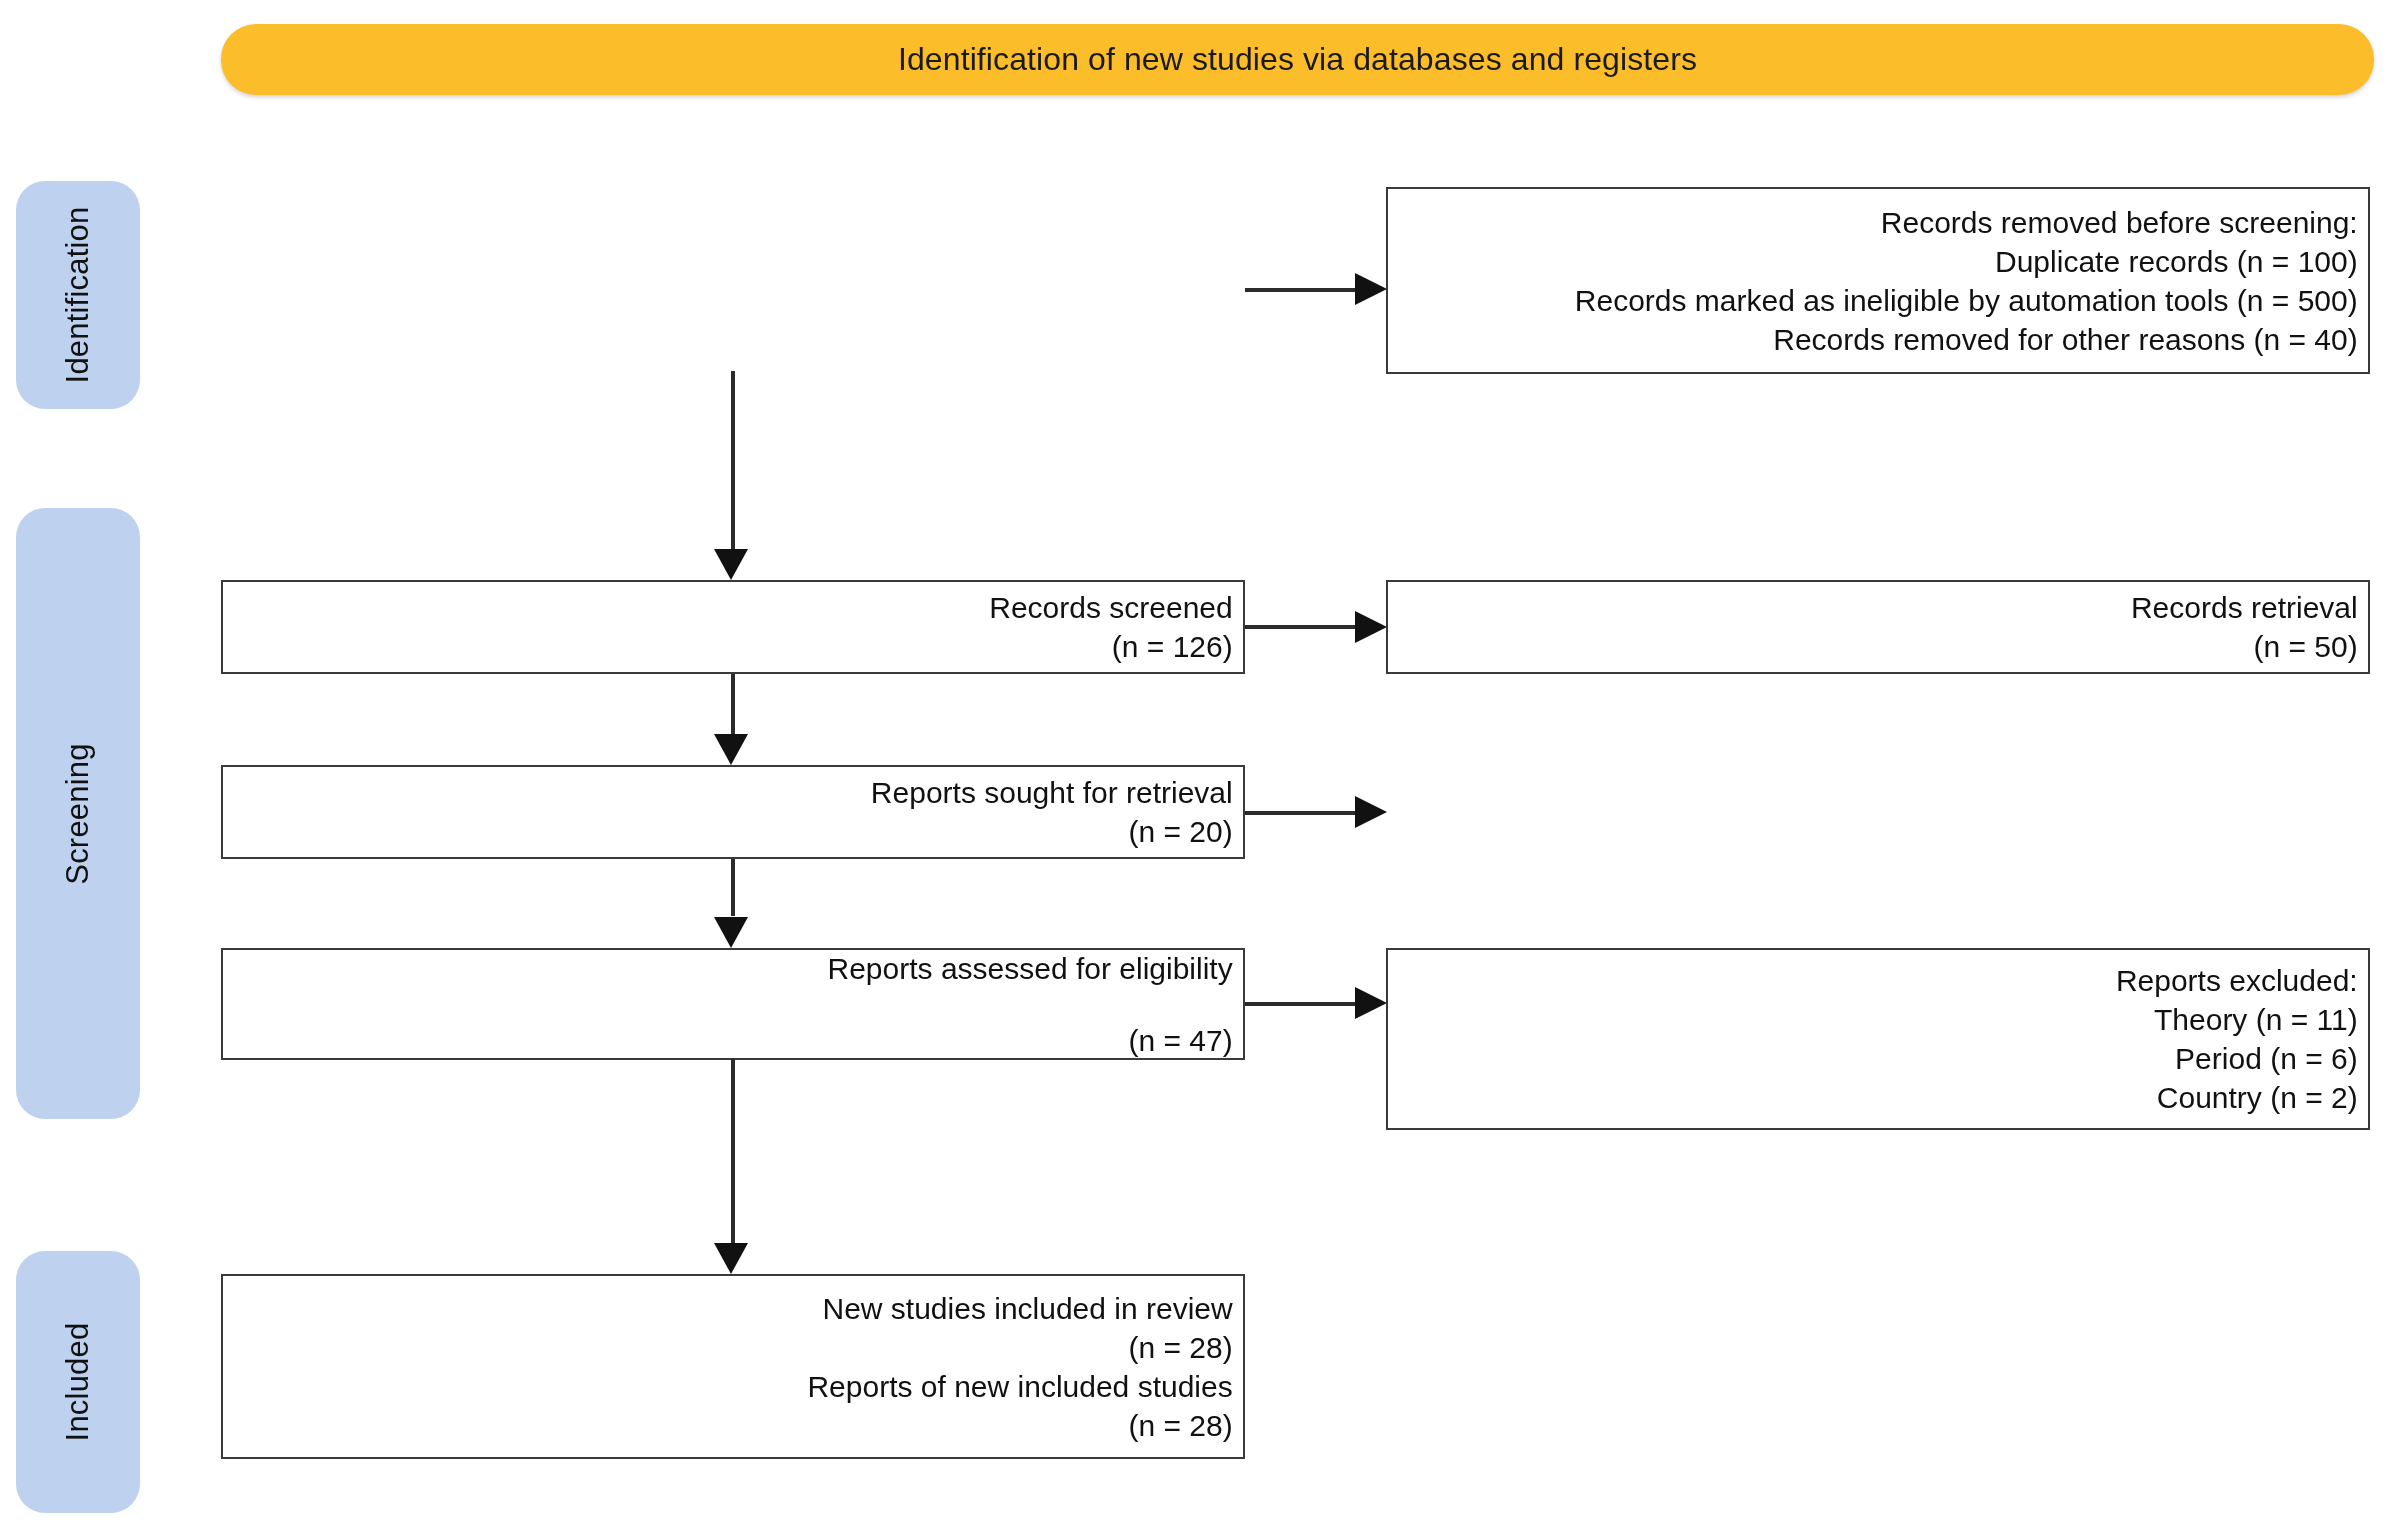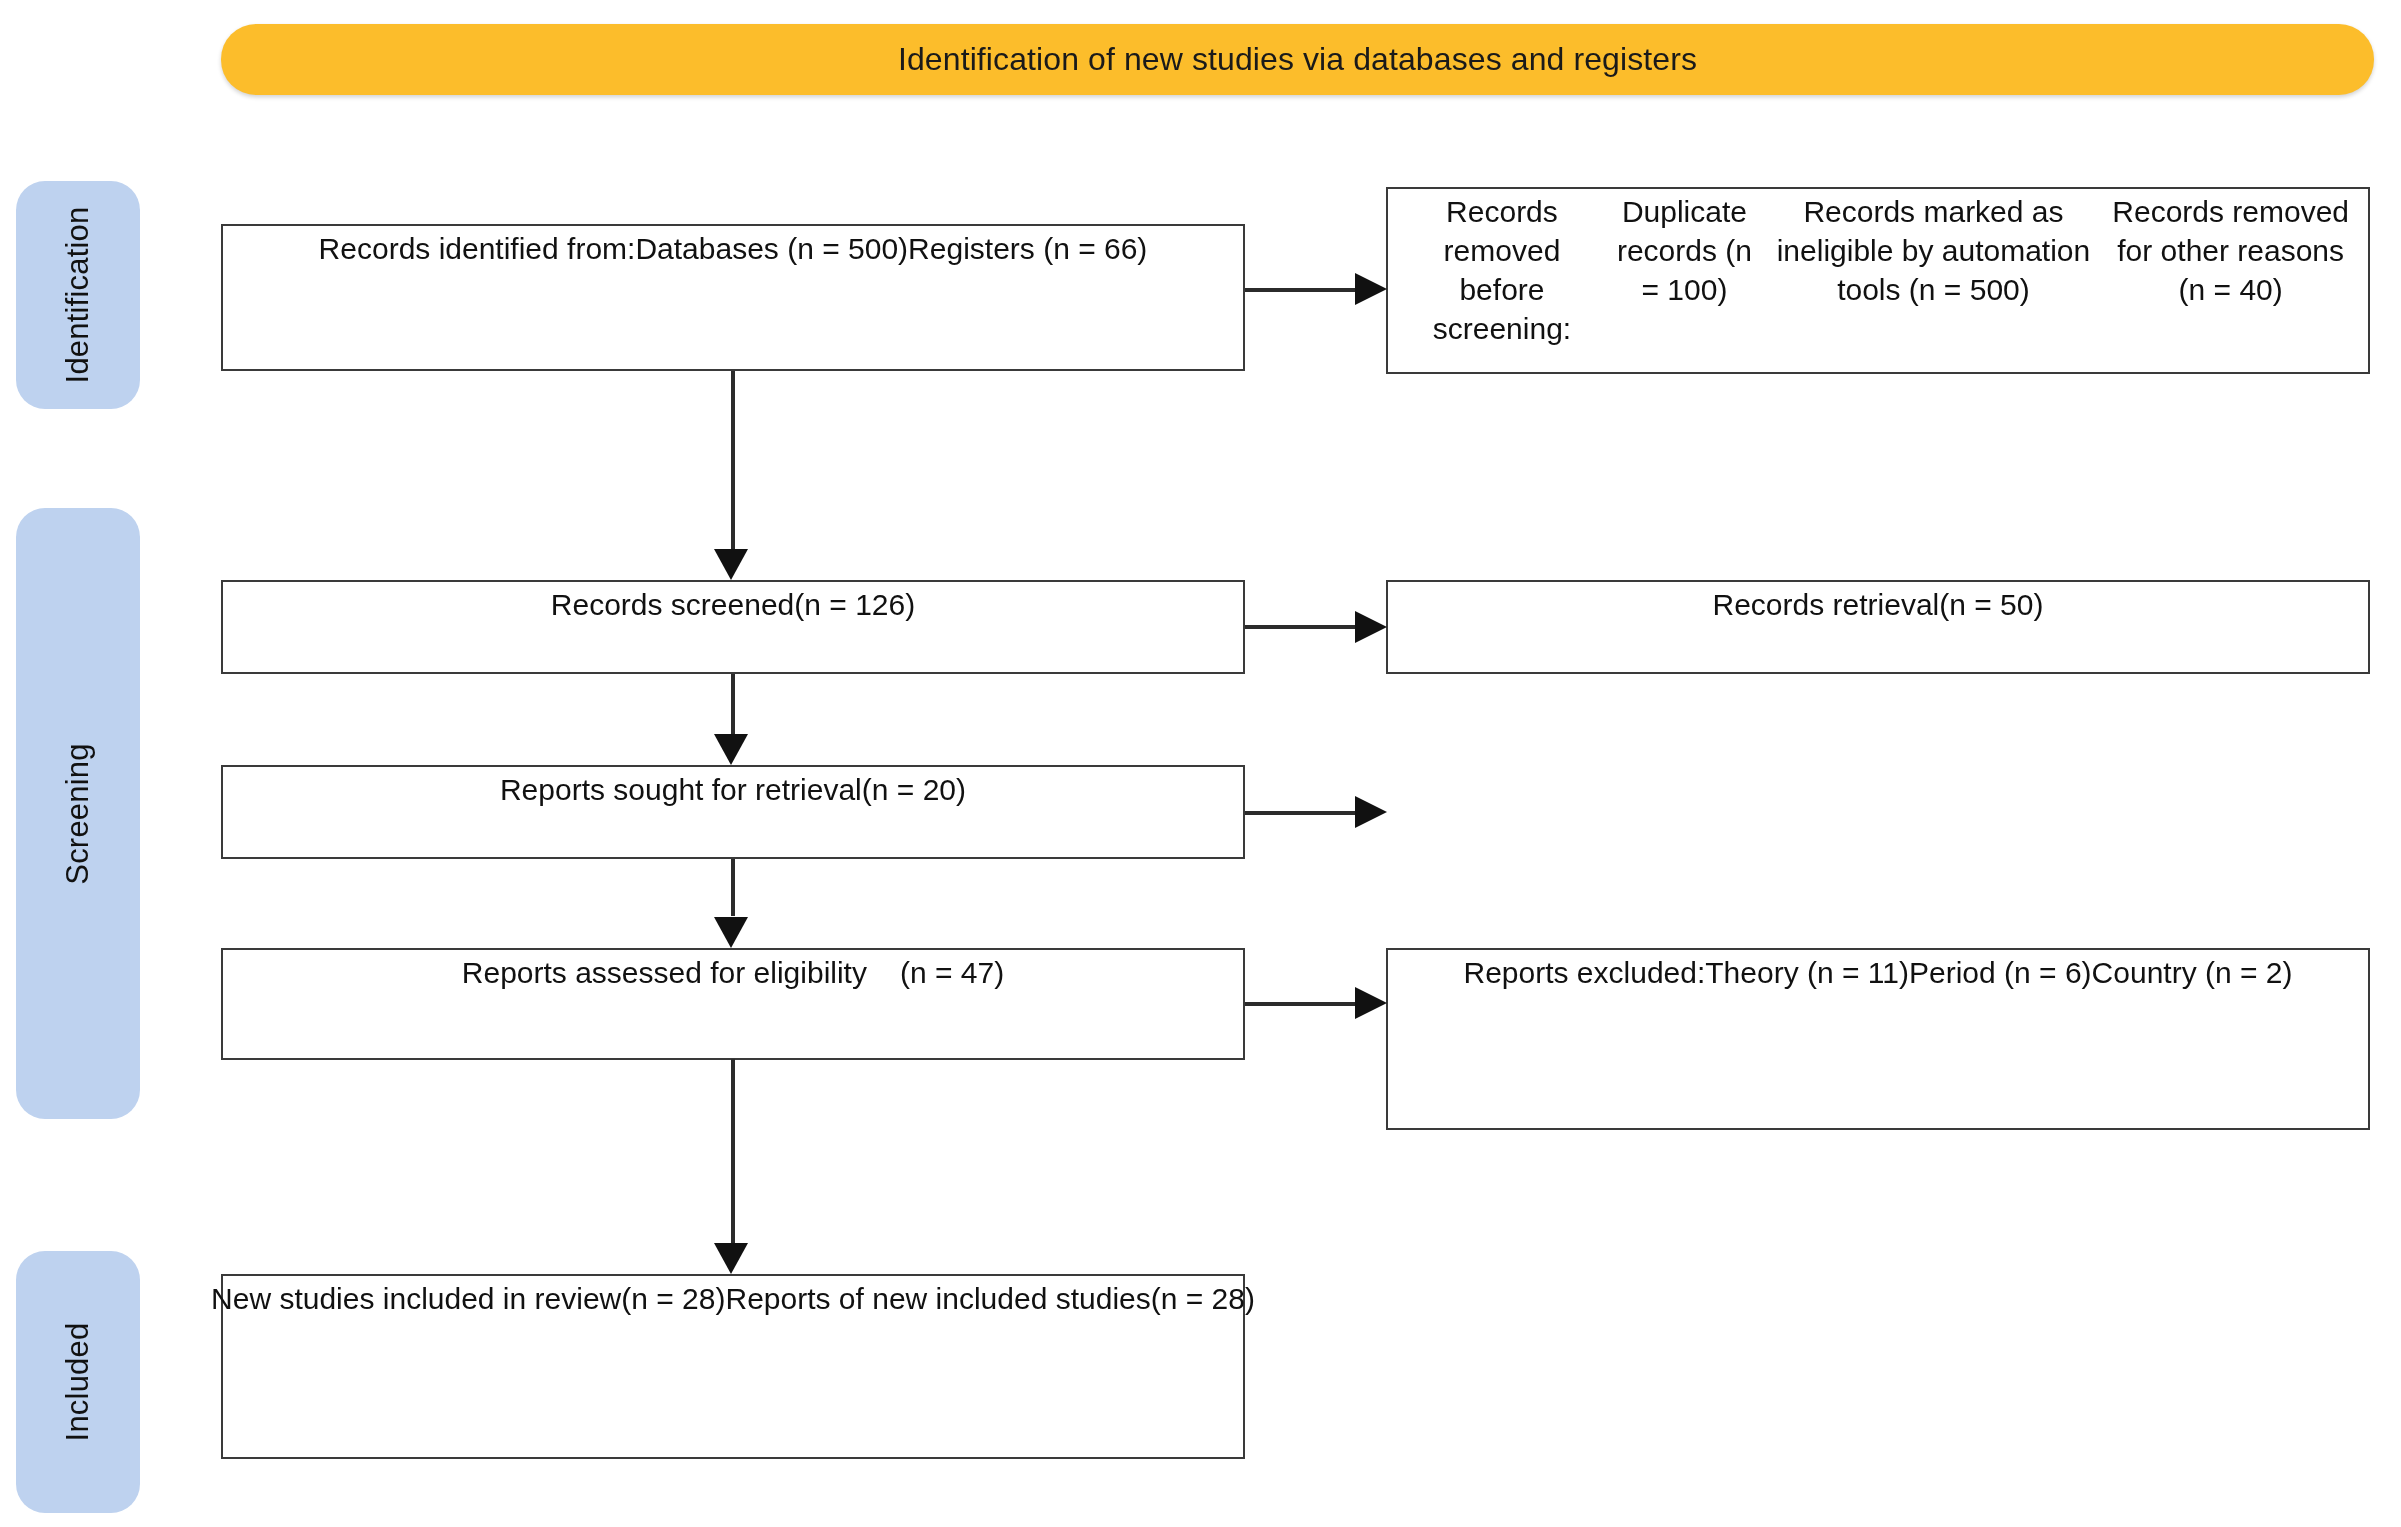--- a/index.html
+++ b/index.html
@@ -66,22 +66,22 @@
   #pill-screening     { top: 508px;  height: 611px; }
   #pill-included      { top: 1251px; height: 262px; }
 
   
   .flow-box {
     position: absolute;
     background: #ffffff;
     border: 2.9px solid #3a3a3a;
     box-sizing: border-box;
     display: flex;
-    flex-direction: row;
-    align-items: flex-start;
+    flex-direction: column;
+    align-items: flex-end;
     justify-content: center;
     padding: 2.9px 10.3px;
   }
   .flow-box .line {
     font-size: 30px;
     line-height: 1.30;
     color: #111111;
     text-align: center;
     white-space: nowrap;
   }
@@ -136,25 +136,20 @@
   <div class="stage-pill" id="pill-identification">
     <span class="stage-text">Identification</span>
   </div>
   <div class="stage-pill" id="pill-screening">
     <span class="stage-text">Screening</span>
   </div>
   <div class="stage-pill" id="pill-included">
     <span class="stage-text">Included</span>
   </div>
 
-  <div class="flow-box" id="box-identified">
-    <div class="line">Records identified from:</div>
-    <div class="line">Databases (n = 500)</div>
-    <div class="line">Registers (n = 66)</div>
-  </div>
 
   <div class="flow-box wrap" id="box-removed">
     <div class="line">Records removed before screening:</div>
     <div class="line">Duplicate records (n = 100)</div>
     <div class="line">Records marked as ineligible by automation tools (n = 500)</div>
     <div class="line">Records removed for other reasons (n = 40)</div>
   </div>
 
   <div class="h-line" style="left:1245px; top:288px; width:110px;"></div>
   <div class="arrow-right" style="left:1355px; top:273px;"></div>

